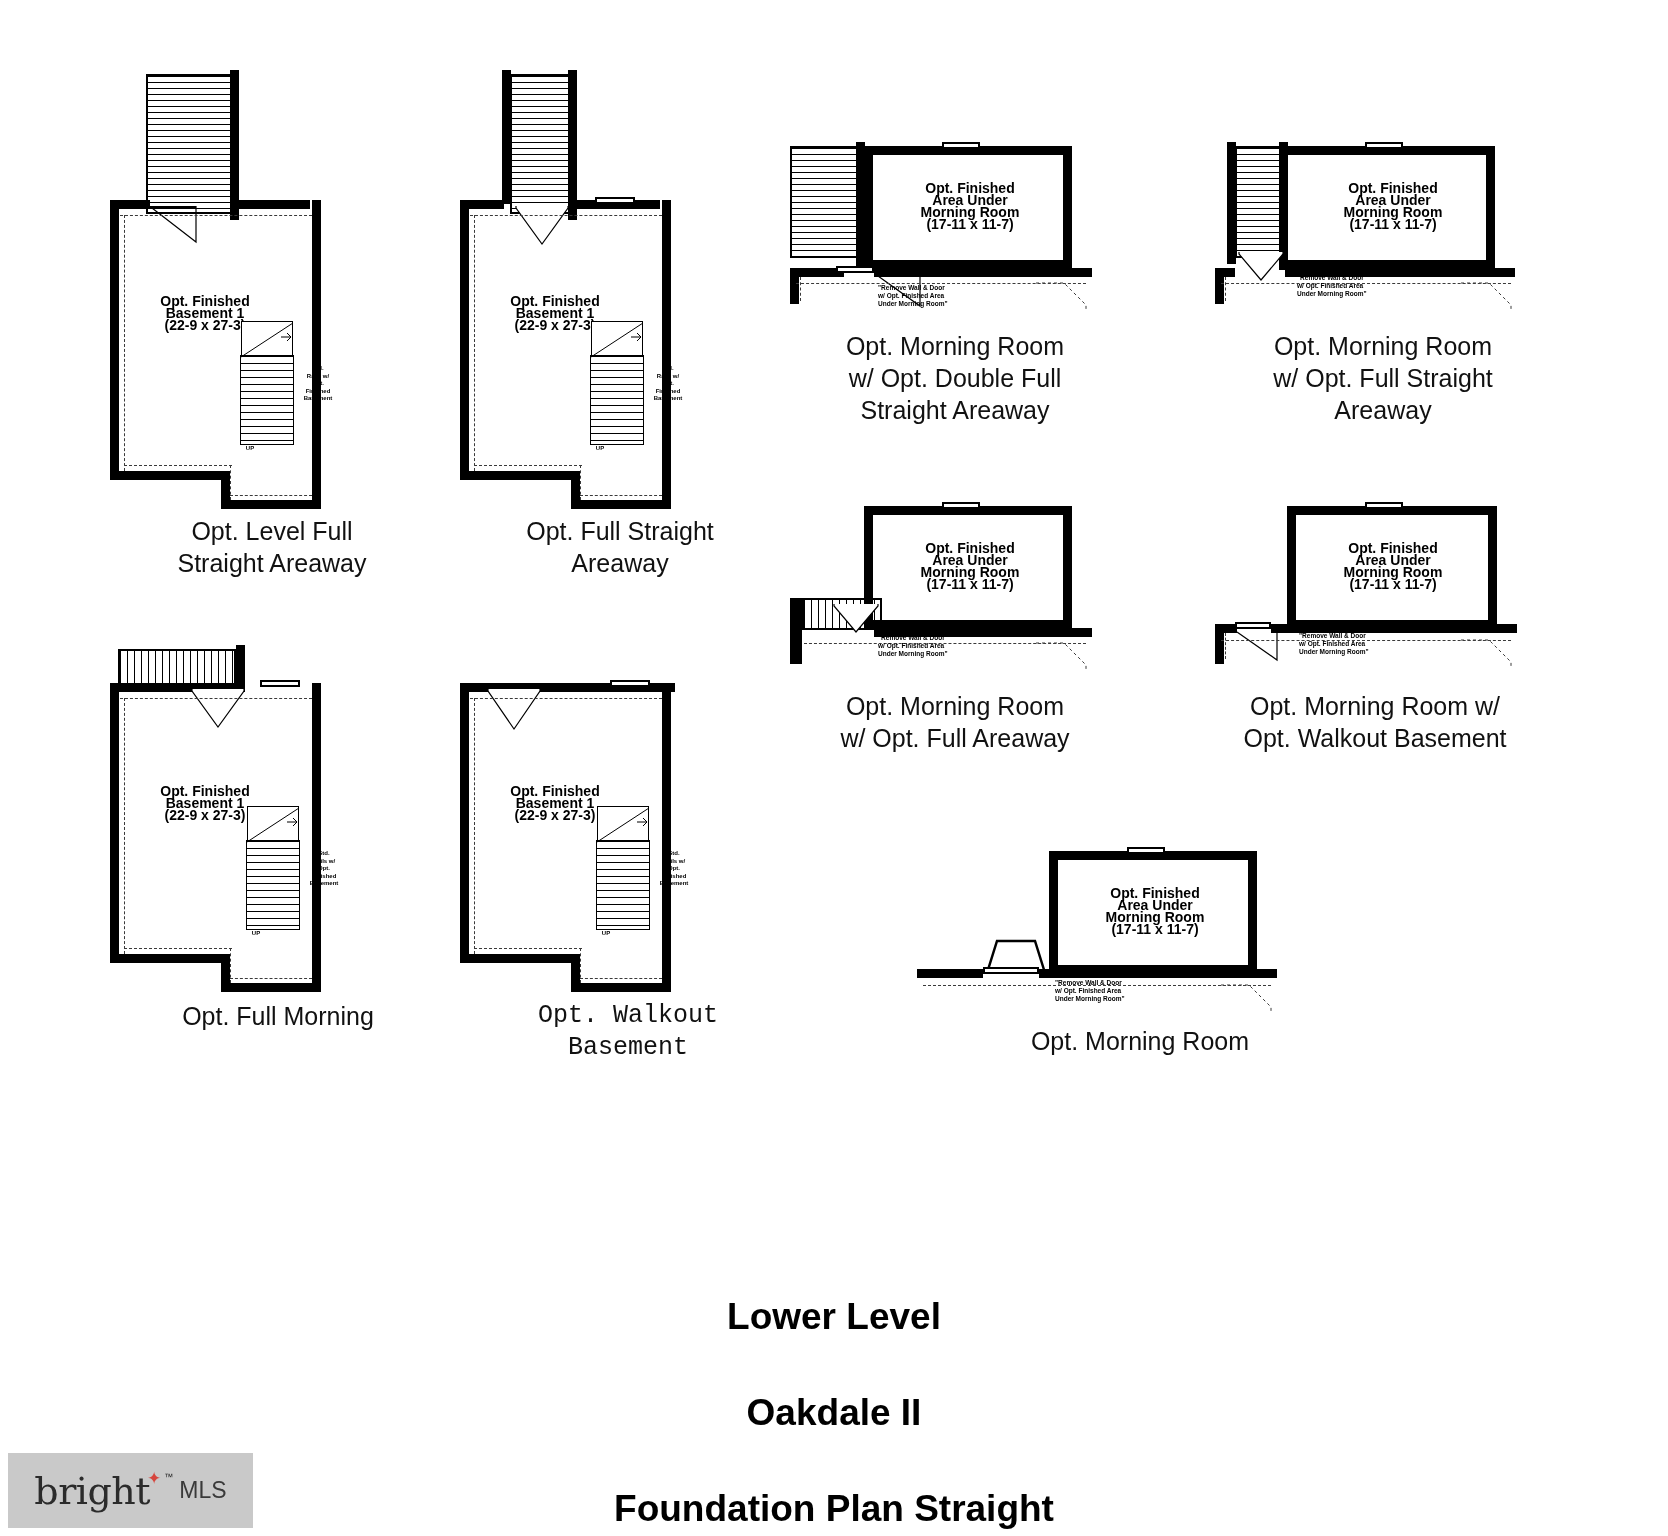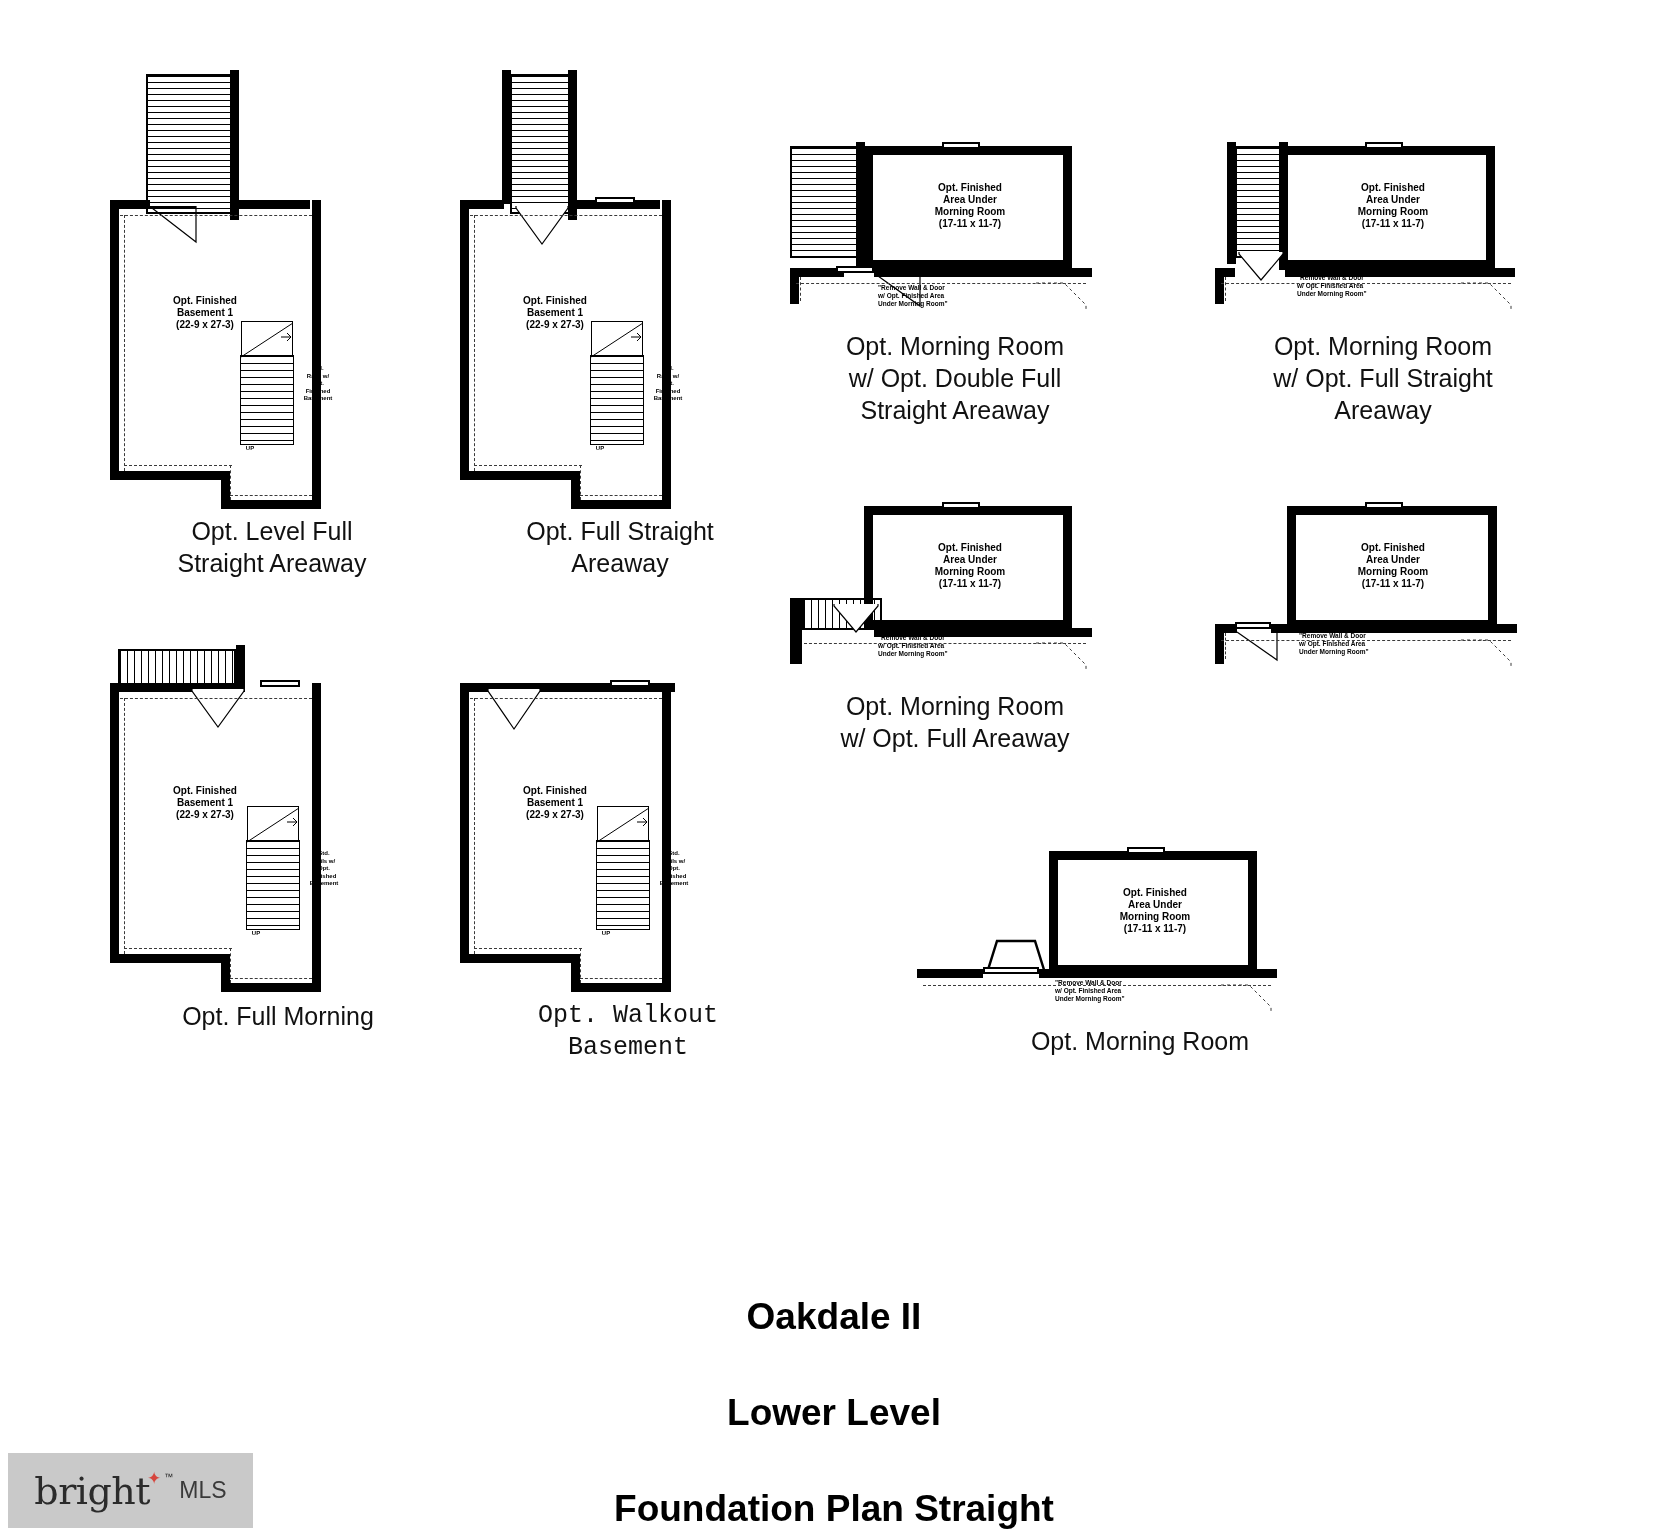--- a/index.html
+++ b/index.html
@@ -77,21 +77,21 @@
     position: absolute;
     background: #ffffff;
     border: 2px solid #000;
     box-sizing: border-box;
   }
 
   
   .room-label {
     position: absolute;
     text-align: center;
-    font-size: 10px;
+    font-size: 14px;
     font-weight: bold;
     line-height: 12px;
     color: #000;
     white-space: pre-line;
   }
   .tiny-note {
     position: absolute;
     text-align: left;
     font-size: 6.5px;
     font-weight: bold;
@@ -491,20 +491,22 @@
   <div class="dash-h" style="left:6px; top:140px; width:290px;"></div>
   <div class="dash-v" style="left:10px; top:133px; height:26px;"></div>
   <svg style="position:absolute;left:246px;top:133px;width:54px;height:34px;">
     <path d="M0,7 L28,7 L50,29 L50,34" fill="none" stroke="#3a3a3a" stroke-width="1" stroke-dasharray="3,3"></path>
   </svg>
 
   <div class="tiny-note" style="left:84px; top:132px; width:120px;">"Remove Wall &amp; Door
 w/ Opt. Finished Area
 Under Morning Room"</div>
 
+  <div class="caption" style="left:-60px; top:190px; width:440px;">Opt. Morning Room w/
+Opt. Walkout Basement</div>
 </div>
 
 <div class="plan" style="left:975px; top:845px; width:340px; height:260px;">
 
   <div class="wall" style="left:74px; top:6px; width:208px; height:9px;"></div>
   <div class="wall" style="left:273px; top:6px; width:9px; height:122px;"></div>
   <div class="wall" style="left:74px; top:6px; width:9px; height:122px;"></div>
   <div class="wall" style="left:74px; top:120px; width:208px; height:9px;"></div>
 
   <div class="window" style="left:152px; top:2px; width:38px; height:7px;"></div>
@@ -527,22 +529,22 @@
   </svg>
 
   <div class="tiny-note" style="left:80px; top:134px; width:120px;">"Remove Wall &amp; Door
 w/ Opt. Finished Area
 Under Morning Room"</div>
 
   <div class="caption" style="left:-15px; top:180px; width:360px;">Opt. Morning Room</div>
 </div>
 
 <div class="title-block" style="top:1245px;">
+  <div>Lower Level</div>
   <div>Oakdale II</div>
-  <div>Lower Level</div>
   <div>Foundation Plan Straight</div>
 </div>
 
 <div class="watermark">
   <span class="wm-text">bright</span>
   <span class="wm-star">✦</span>
   <span class="wm-tm">™</span>
   <span class="wm-mls">MLS</span>
 </div>
 

